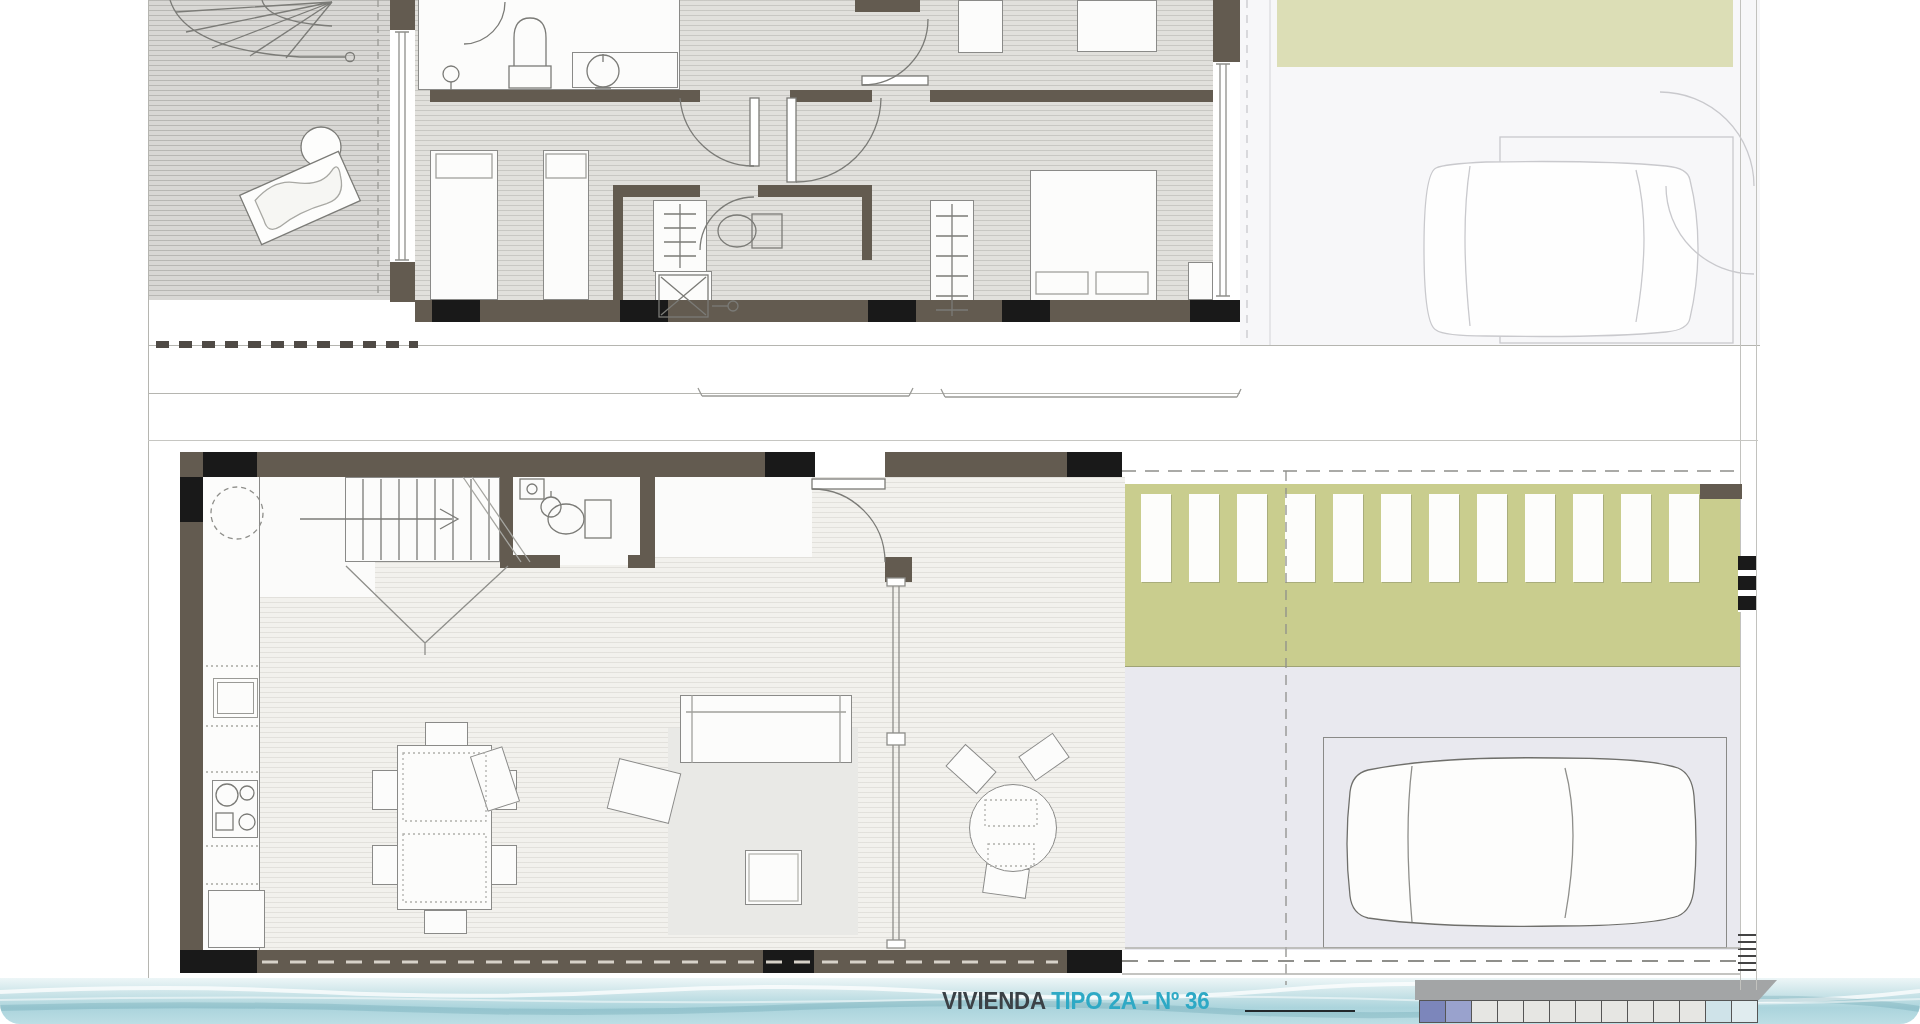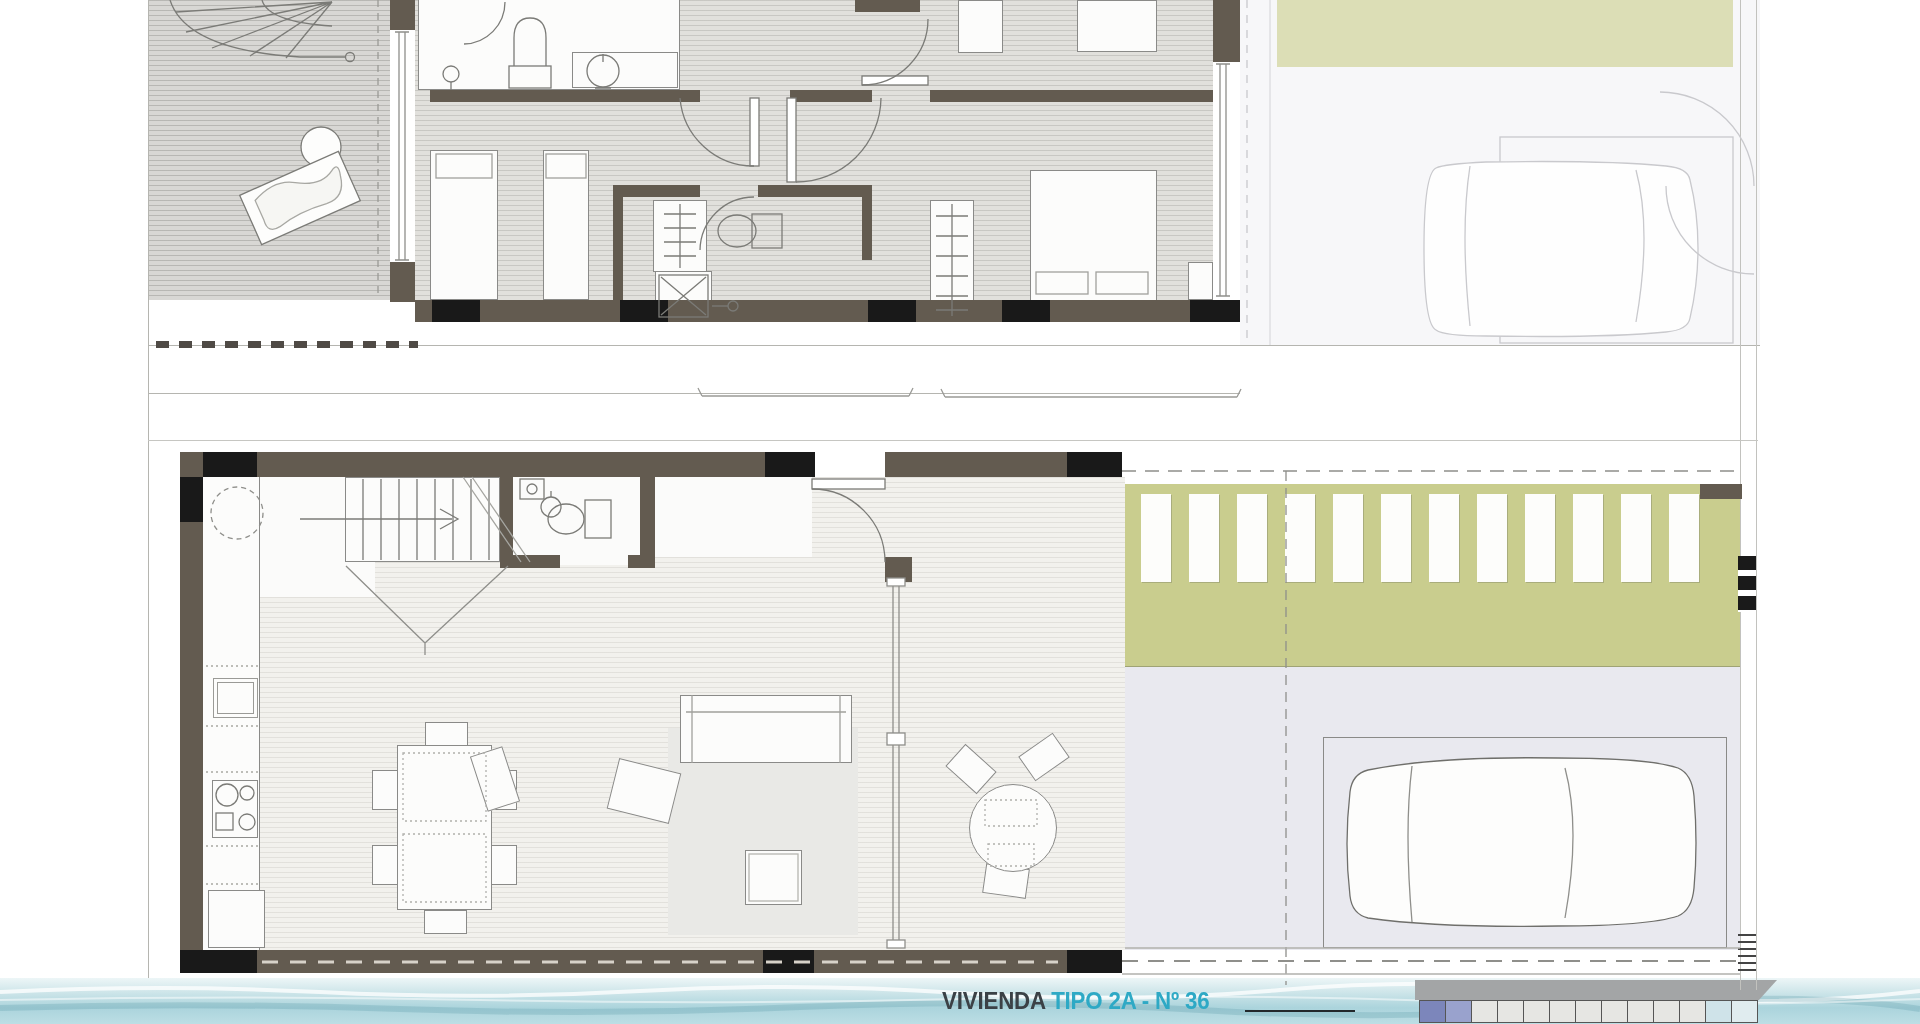--- a/index.html
+++ b/index.html
@@ -1,17 +1,17 @@
 <!DOCTYPE html>
 <html><head>
 <meta charset="utf-8">
 <style>
   html,body{margin:0;padding:0;background:#fff;}
   #stage{position:relative;width:1920px;height:1024px;background:#ffffff;overflow:hidden;
-         font-family:"Liberation Sans", sans-serif;}
+         font-family:"Liberation Sans", sans-serif;border-radius:20px;}
   #stage div{position:absolute;box-sizing:border-box;}
   .floorA{background-color:#d8d7d4;background-image:repeating-linear-gradient(180deg,rgba(70,70,64,.22) 0 1px,transparent 1px 5px);}
   .floorB{background-color:#e1e0dc;background-image:repeating-linear-gradient(180deg,rgba(70,70,64,.16) 0 1px,transparent 1px 5px);}
   .floorC{background-color:#f2f1ed;background-image:repeating-linear-gradient(180deg,rgba(110,105,95,.12) 0 1px,transparent 1px 5px);}
   .wall{background:#635b50;}
   .pier{background:#191919;}
   .white{background:#fcfcfb;border:1px solid #8a8a88;}
   .plainwhite{background:#fbfbfa;}
   .lineH{background:#b5b5b0;}
   .lineV{background:#b5b5b0;}

